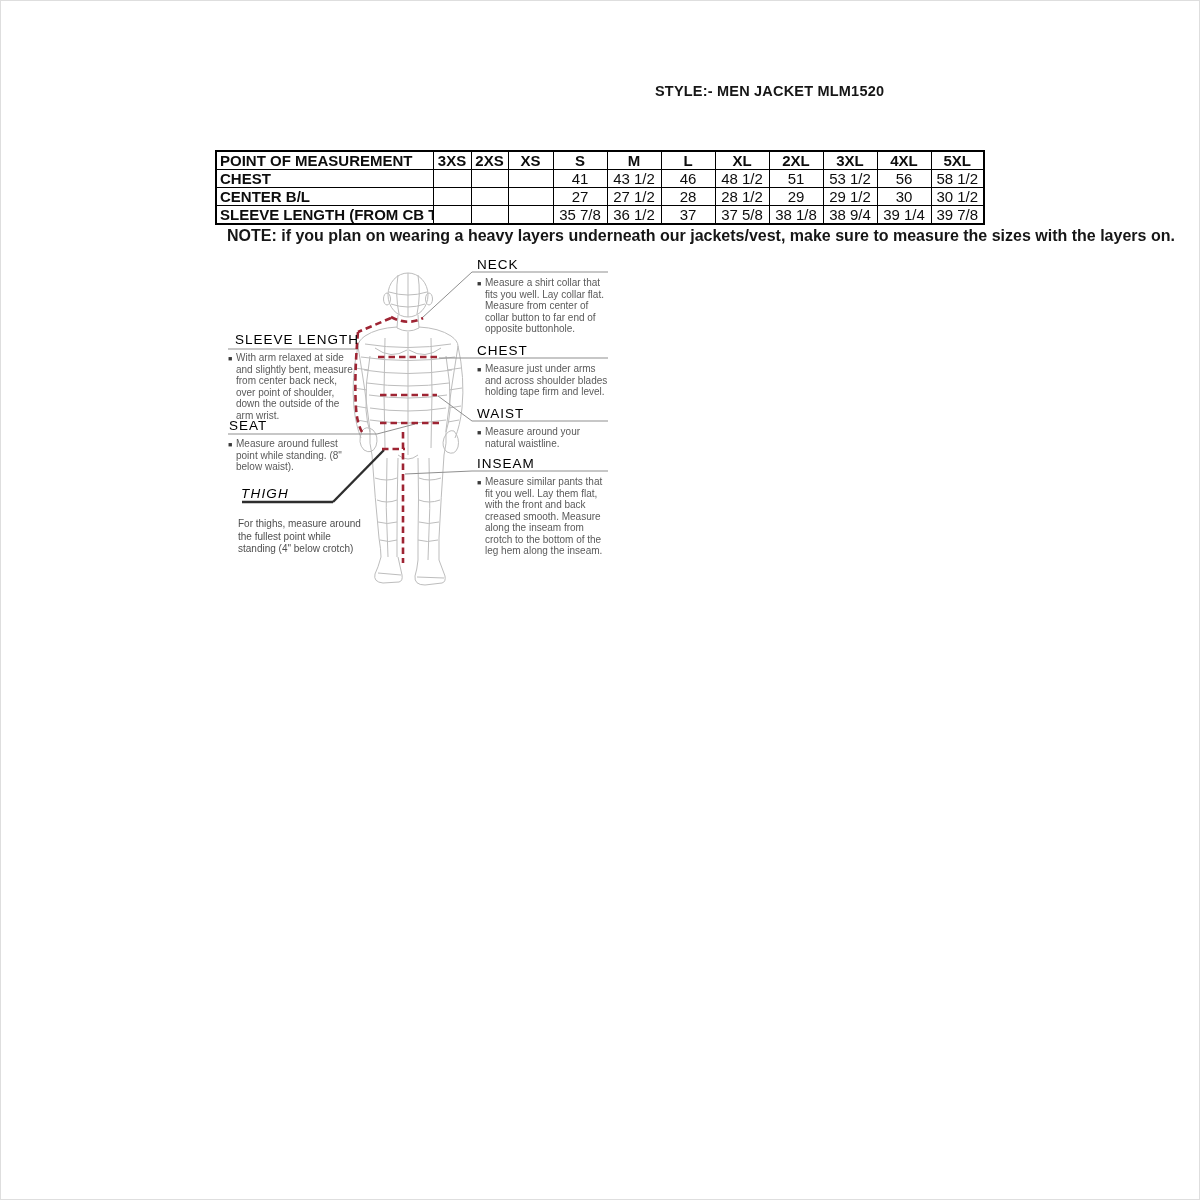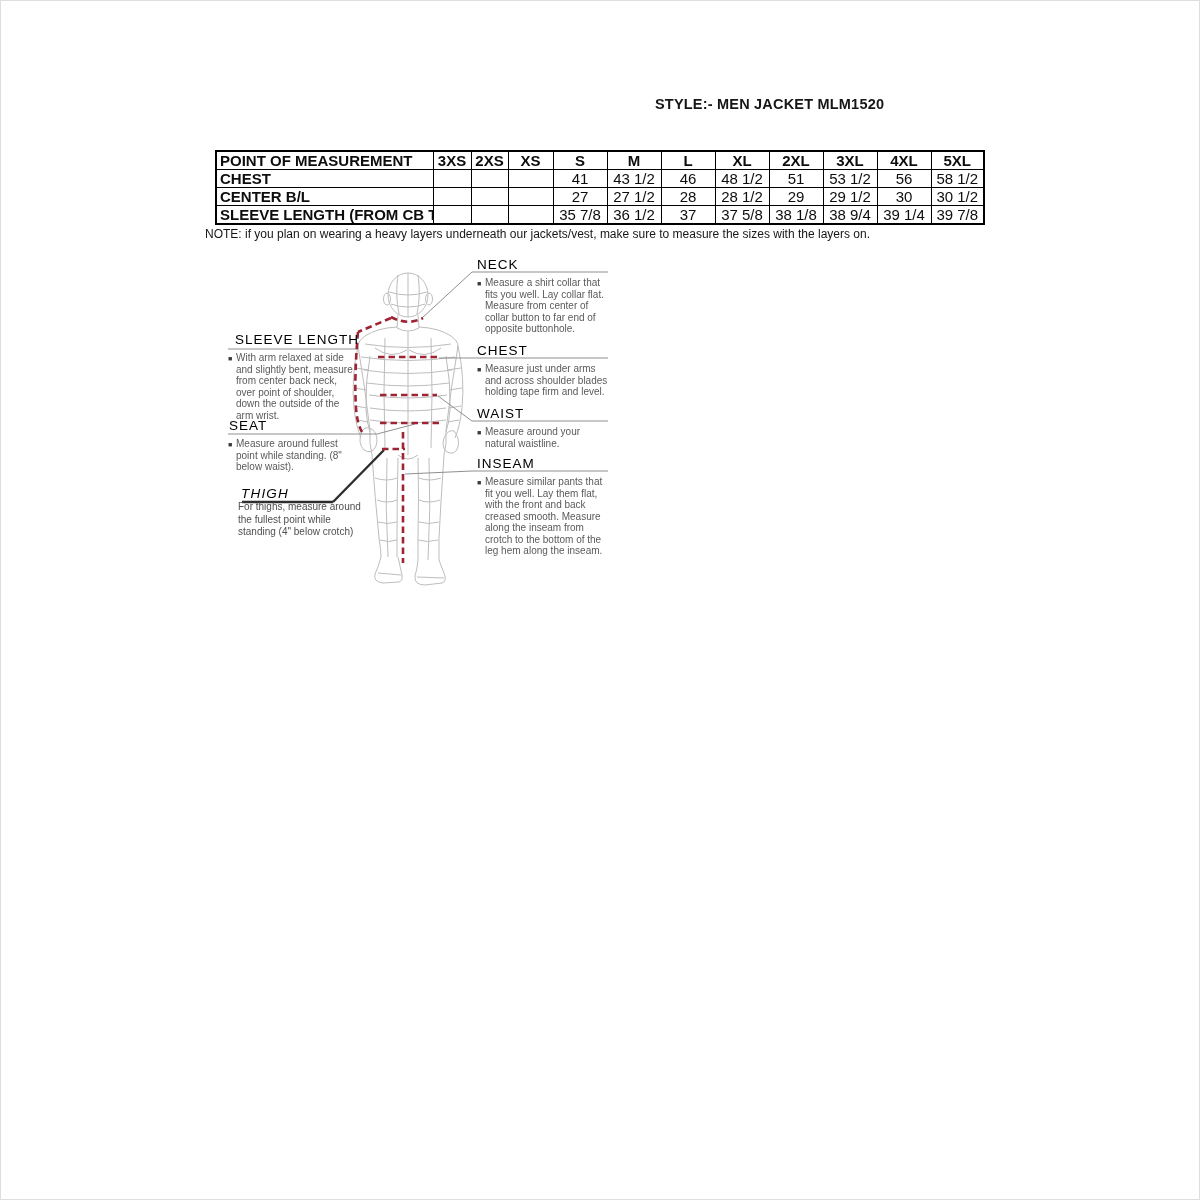--- a/index.html
+++ b/index.html
@@ -2,56 +2,56 @@
 <html><head>
 <meta charset="utf-8">
 <style>
   html,body{margin:0;padding:0;background:#fff;}
   .page{
     position:relative;width:1200px;height:1200px;background:#ffffff;
     font-family:"Liberation Sans",sans-serif;color:#111;
     box-shadow:inset 0 0 0 1px #dedede;overflow:hidden;
   }
   .doc-title{
-    position:absolute;left:655px;top:96px;
+    position:absolute;left:655px;top:83px;
     font-size:14.5px;font-weight:bold;color:#161616;letter-spacing:.2px;white-space:nowrap;
   }
   table.size-chart{
     position:absolute;left:215px;top:150px;width:768px;
     border-collapse:collapse;table-layout:fixed;border:2px solid #000;
   }
   table.size-chart th,table.size-chart td{
     border:1.5px solid #000;font-size:15px;height:13.5px;line-height:1;
     padding:1px 2px;text-align:center;white-space:nowrap;overflow:hidden;color:#0d0d0d;
   }
   table.size-chart th{font-weight:bold;}
   table.size-chart td.row-label{text-align:left;font-weight:bold;padding-left:3px;}
   .note-line{
-    position:absolute;left:205px;top:227px;width:820px;
-    font-size:12px;font-weight:normal;color:#161616;white-space:nowrap;
+    position:absolute;left:227px;top:227px;width:820px;
+    font-size:16px;font-weight:bold;color:#161616;white-space:nowrap;
   }
   .diagram{position:absolute;left:215px;top:248px;width:400px;height:340px;}
   .diagram svg{position:absolute;left:0;top:0;}
   .sec{position:absolute;}
   .sec-title{
     font-size:13.5px;color:#000000;letter-spacing:1px;height:14px;line-height:14px;white-space:nowrap;
   }
   .sec-body{display:flex;gap:3px;margin-top:5px;font-size:10px;line-height:11.5px;color:#5a5a5a;}
   .bullet{flex:0 0 5px;font-size:7px;line-height:11px;padding-top:1px;color:#3a3a3a;}
   .sec-neck{left:262px;top:10px;width:134px;}
   .sec-chest{left:262px;top:96px;width:134px;}
   .sec-waist{left:262px;top:159px;width:134px;}
   .sec-inseam{left:262px;top:209px;width:134px;}
   .sec-sleeve{left:13px;top:85px;width:130px;}
   .sec-sleeve .sec-title{margin-left:7px;}
   .sec-seat{left:13px;top:171px;width:130px;}
   .sec-seat .sec-title{margin-left:1px;}
   .sec-thigh{left:23px;top:239px;width:128px;}
   .sec-thigh .sec-title{margin-left:3px;letter-spacing:1.2px;font-style:italic;}
-  .sec-thigh .sec-body{color:#4f4f4f;line-height:12.5px;margin-top:0;}
+  .sec-thigh .sec-body{color:#4f4f4f;line-height:12.5px;margin-top:17px;}
 </style>
 </head>
 <body>
 
 <div class="page">
 
   <div class="doc-title">STYLE:- MEN JACKET  MLM1520</div>
 
   <table class="size-chart">
     <colgroup>

